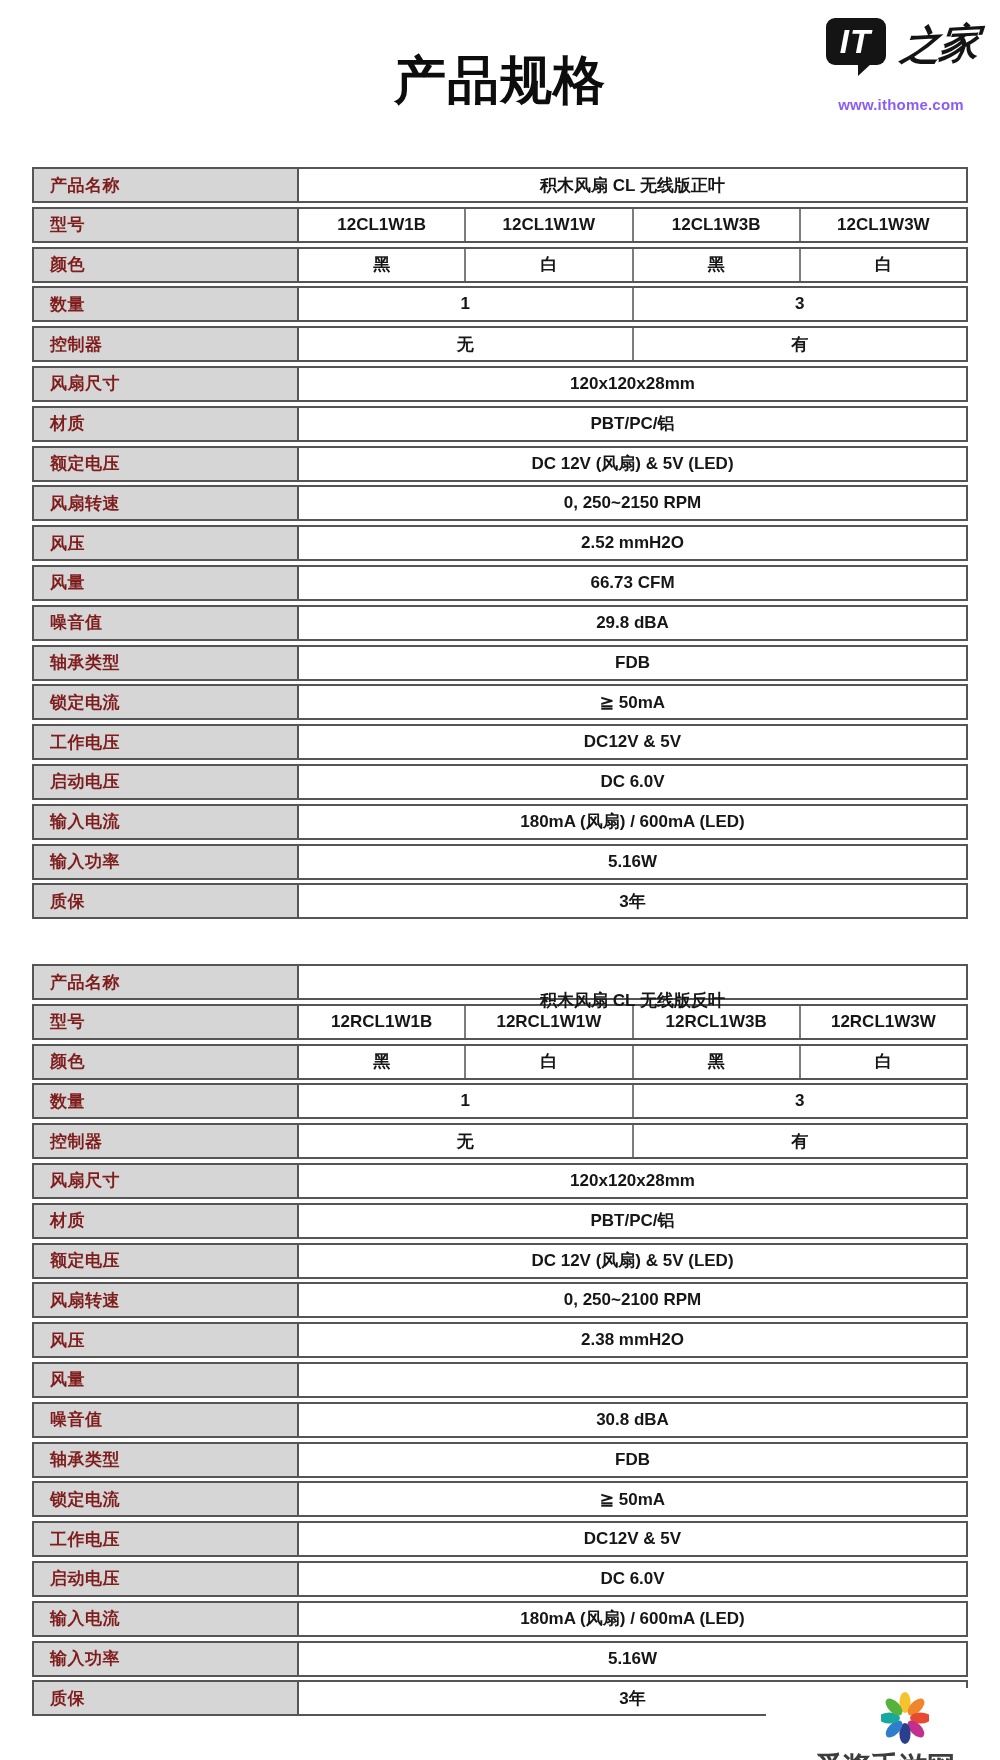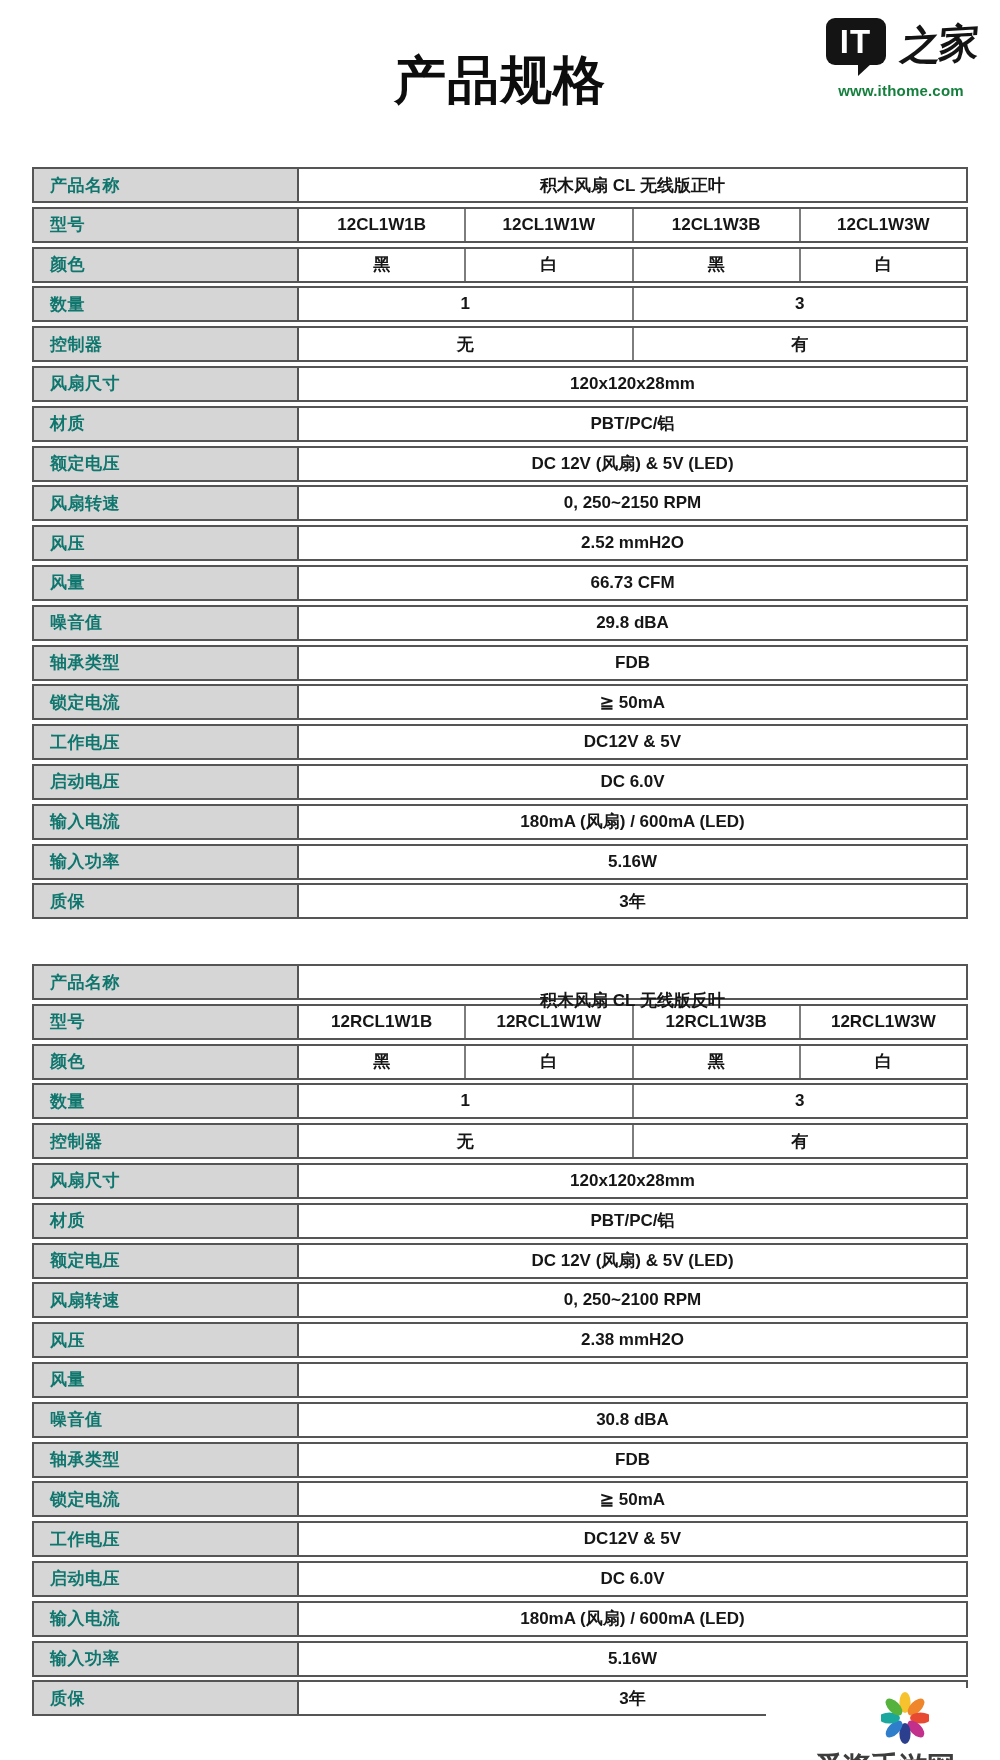--- a/index.html
+++ b/index.html
@@ -9,49 +9,49 @@
     -webkit-font-smoothing:antialiased;
     --label-bg:#d6d6d6;--row-border:#555555;--cell-border:#7d7d7d;
     --logo-black:#141414;--wm-text:#3d3d3d;
   }
   .page-title{
     position:absolute;top:46px;left:0;width:1000px;text-align:center;
     font-size:52px;font-weight:900;color:#0d0d0d;letter-spacing:1px;margin:0;
   }
   
   .ithome{position:absolute;top:14px;right:14px;width:170px;text-align:center;}
-  .ithome-row{display:flex;align-items:flex-start;justify-content:center;gap:15px;height:66px;}
+  .ithome-row{display:flex;align-items:flex-start;justify-content:center;gap:15px;height:66px;font-style:italic;}
   .it-bubble{
     position:relative;width:60px;height:47px;background:var(--logo-black);
     border-radius:9px;display:flex;align-items:center;justify-content:center;margin-top:4px;
   }
   .it-bubble span{color:#ffffff;font-size:33px;font-weight:900;letter-spacing:1px;line-height:1;}
   .it-tail{
     position:absolute;left:32px;bottom:-11px;width:0;height:0;
     border-top:13px solid var(--logo-black);border-right:14px solid transparent;
   }
   .zhijia{
     font-size:40px;font-weight:900;color:var(--logo-black);line-height:60px;
     transform:skewX(-8deg) rotate(-3deg);letter-spacing:-2px;
   }
-  .logo-url{font-size:15px;font-weight:700;color:#15803d;margin-top:2px;letter-spacing:0.2px;}
+  .logo-url{font-size:15px;font-weight:700;color:#8b5cf6;margin-top:16px;letter-spacing:0.2px;}
   
   .spec-table{position:absolute;left:32px;width:936px;}
   #table-0{top:167px;}
   #table-1{top:964px;}
   .row{
     box-sizing:border-box;display:flex;height:36px;margin-bottom:3.8px;
     border:2px solid var(--row-border);background:#ffffff;
   }
   .row:last-child{margin-bottom:4px;}
   .label-cell{
     box-sizing:border-box;width:265px;flex:0 0 265px;background:var(--label-bg);
     border-right:2px solid var(--row-border);
     display:flex;align-items:center;padding-left:16px;
-    font-size:17px;font-weight:700;color:#0f766e;letter-spacing:0.5px;
+    font-size:17px;font-weight:700;color:#7f1d1d;letter-spacing:0.5px;
   }
   .cells{flex:1;display:flex;min-width:0;}
   .cell{
     box-sizing:border-box;display:flex;align-items:center;justify-content:center;
     font-size:17px;font-weight:700;color:#161616;white-space:nowrap;
   }
   .cell + .cell{border-left:2px solid var(--cell-border);}
   
   .watermark{
     position:absolute;left:766px;top:1688px;width:234px;height:72px;background:#ffffff;

